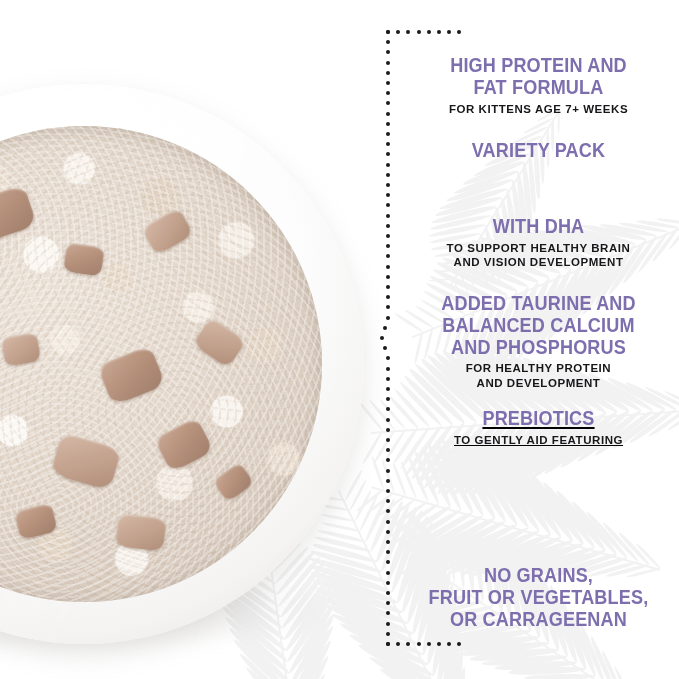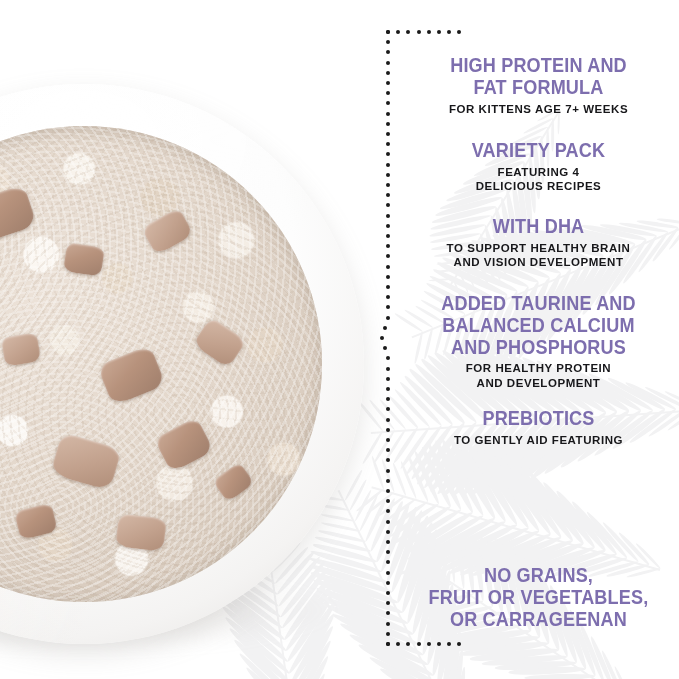--- a/index.html
+++ b/index.html
@@ -729,36 +729,34 @@
     </div>
 
   <div class="features" id="features">
       <div class="feature" style="top: 44px;">
         <div class="f-title">HIGH PROTEIN AND
 FAT FORMULA</div>
         <div class="f-sub">FOR KITTENS AGE 7+ WEEKS</div>
       </div>
       <div class="feature" style="top: 129px;">
         <div class="f-title">VARIETY PACK</div>
-        <div class="f-sub">FEATURING 4
-DELICIOUS RECIPES</div>
       </div>
       <div class="feature" style="top: 205px;">
         <div class="f-title">WITH DHA</div>
         <div class="f-sub">TO SUPPORT HEALTHY BRAIN
 AND VISION DEVELOPMENT</div>
       </div>
       <div class="feature" style="top: 282px;">
         <div class="f-title">ADDED TAURINE AND
 BALANCED CALCIUM
 AND PHOSPHORUS</div>
         <div class="f-sub">FOR HEALTHY PROTEIN
 AND DEVELOPMENT</div>
       </div>
-      <div class="feature" style="top: 397px;">
+      <div class="feature" style="top: 397px; text-decoration: underline;">
         <div class="f-title">PREBIOTICS</div>
         <div class="f-sub">TO GENTLY AID FEATURING</div>
       </div>
       <div class="feature" style="top: 554px;">
         <div class="f-title">NO GRAINS,
 FRUIT OR VEGETABLES,
 OR CARRAGEENAN</div>
       </div>
     </div>
 

